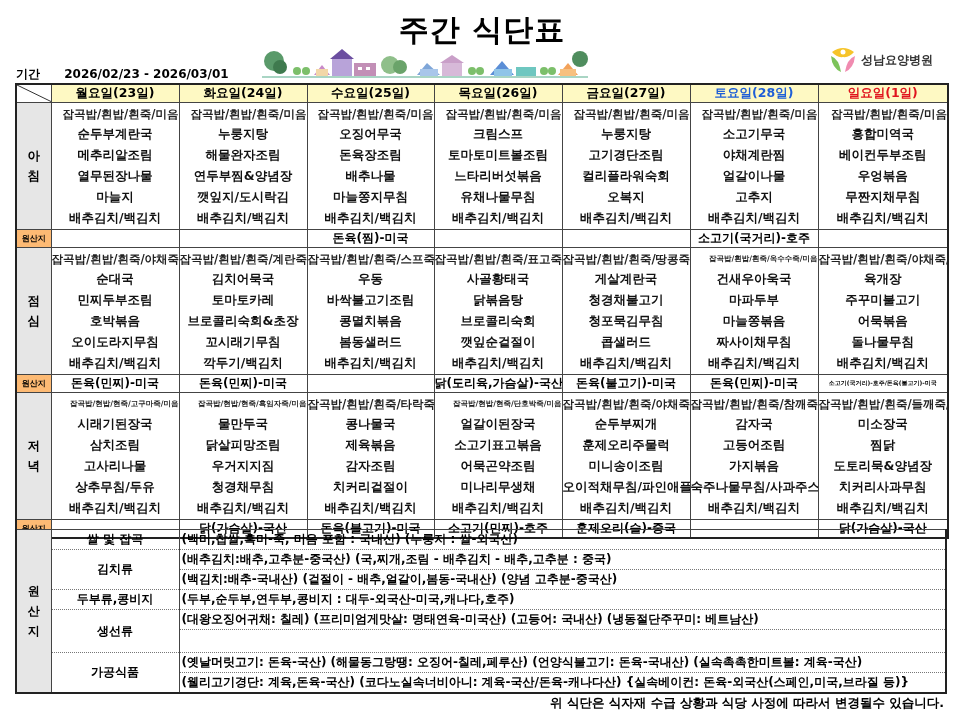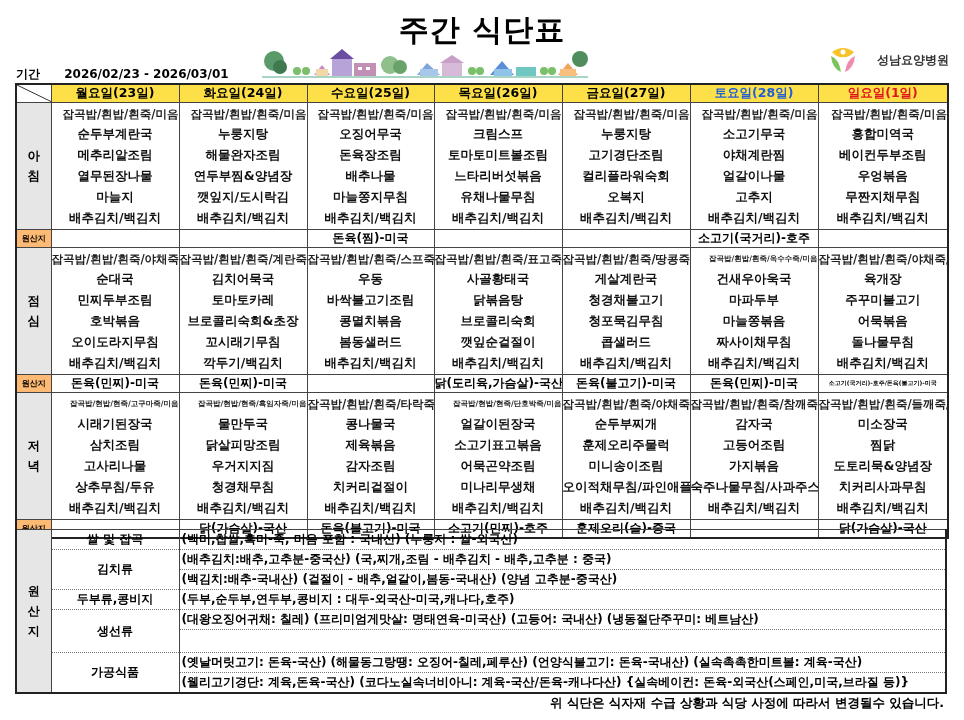--- a/index.html
+++ b/index.html
@@ -4,27 +4,27 @@
 <style>
   html, body { margin:0; padding:0; background:#fff; }
   body { width:964px; height:720px; position:relative; overflow:hidden;
          font-family:"DejaVu Sans","Liberation Sans",sans-serif; color:#000; }
   .title { position:absolute; left:0; width:964px; top:10px; text-align:center;
            font-size:30px; font-weight:bold; letter-spacing:1px; }
   .period { position:absolute; left:16px; top:66px; font-size:12px; font-weight:bold; }
   .period .lbl { margin-right:20px; }
   .village { position:absolute; left:262px; top:45px; width:326px; height:34px; }
   .logo { position:absolute; left:829px; top:46px; width:120px; height:28px; }
-  .logo-text { position:absolute; left:48px; top:6px; font-size:12px; font-weight:bold; color:#333; }
+  .logo-text { position:absolute; left:32px; top:6px; font-size:12px; font-weight:bold; color:#333; }
 
   table.menu { position:absolute; left:15px; top:83px; border-collapse:collapse;
                table-layout:fixed; width:932px; border:2px solid #222; }
   table.menu td, table.menu th { border:1px solid #444; padding:0; text-align:center;
                vertical-align:middle; overflow:hidden; white-space:nowrap; }
-  th.day { background:#fde047; font-size:12.5px; font-weight:bold; height:16px; }
+  th.day { background:#fef9c3; font-size:12.5px; font-weight:bold; height:16px; }
   th.corner { background:#fff; position:relative; }
   th.corner svg { position:absolute; left:0; top:0; }
   td.meal-label { background:#e6e6e6; font-weight:bold; font-size:12.5px; line-height:20px; }
   td.origin-label { background:#fdba74; font-size:8px; font-weight:bold; }
   td.dish-cell { height:126px; vertical-align:top; }
   .grain { font-size:11.5px; font-weight:bold; height:18px; line-height:18px; color:#222;text-align:right; }
   .grain.small { font-size:7.5px; }
   .dish { font-size:12.5px; font-weight:bold; height:21px; line-height:21px; color:#111; }
   td.origin { font-size:12px; font-weight:bold; height:17px; }
   td.origin.tiny { font-size:6px; }

